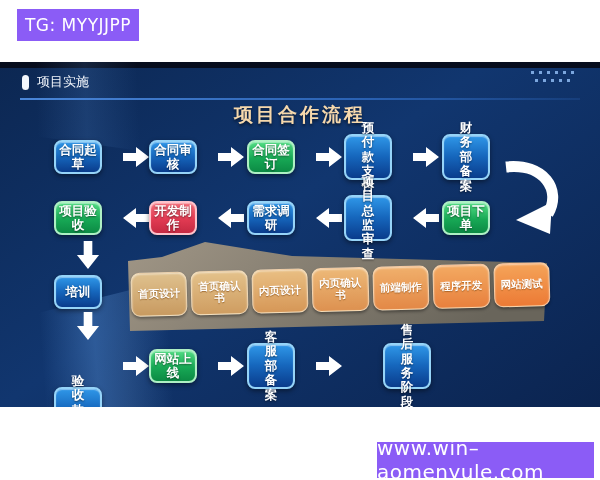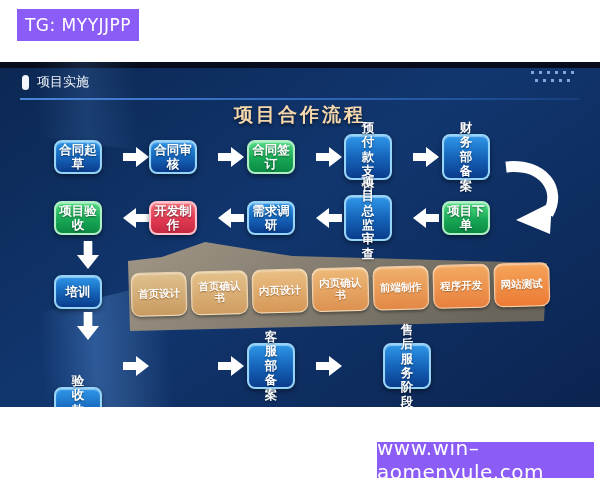--- a/index.html
+++ b/index.html
@@ -161,17 +161,18 @@
   <div class="node blue h2" style="left:344px;top:133px;text-align:center;">项目总监审查</div>
   <div class="arr left" style="left:413px;top:145px;"></div>
   <div class="node green h1" style="left:442px;top:139px;">项目下单</div>
 
   <div class="arr down" style="left:76px;top:179px;"></div>
   <div class="node blue h1" style="left:54px;top:213px;">培训</div>
   <div class="arr down" style="left:76px;top:250px;"></div>
   <div class="node blue h2" style="left:54px;top:281px;margin-top:44px;">验收款支付</div>
 
   <div class="arr right" style="left:123px;top:293px;"></div>
+  <div class="node green h1" style="left:149px;top:287px;">网站上线</div>
   <div class="arr right" style="left:218px;top:293px;"></div>
   <div class="node blue h2" style="left:247px;top:281px;">客服部备案</div>
   <div class="arr right" style="left:316px;top:293px;"></div>
   <div class="node blue h2" style="left:344px;top:281px;margin-left:39px;">售后服务阶段</div>
 </div>
 
 </body></html>

